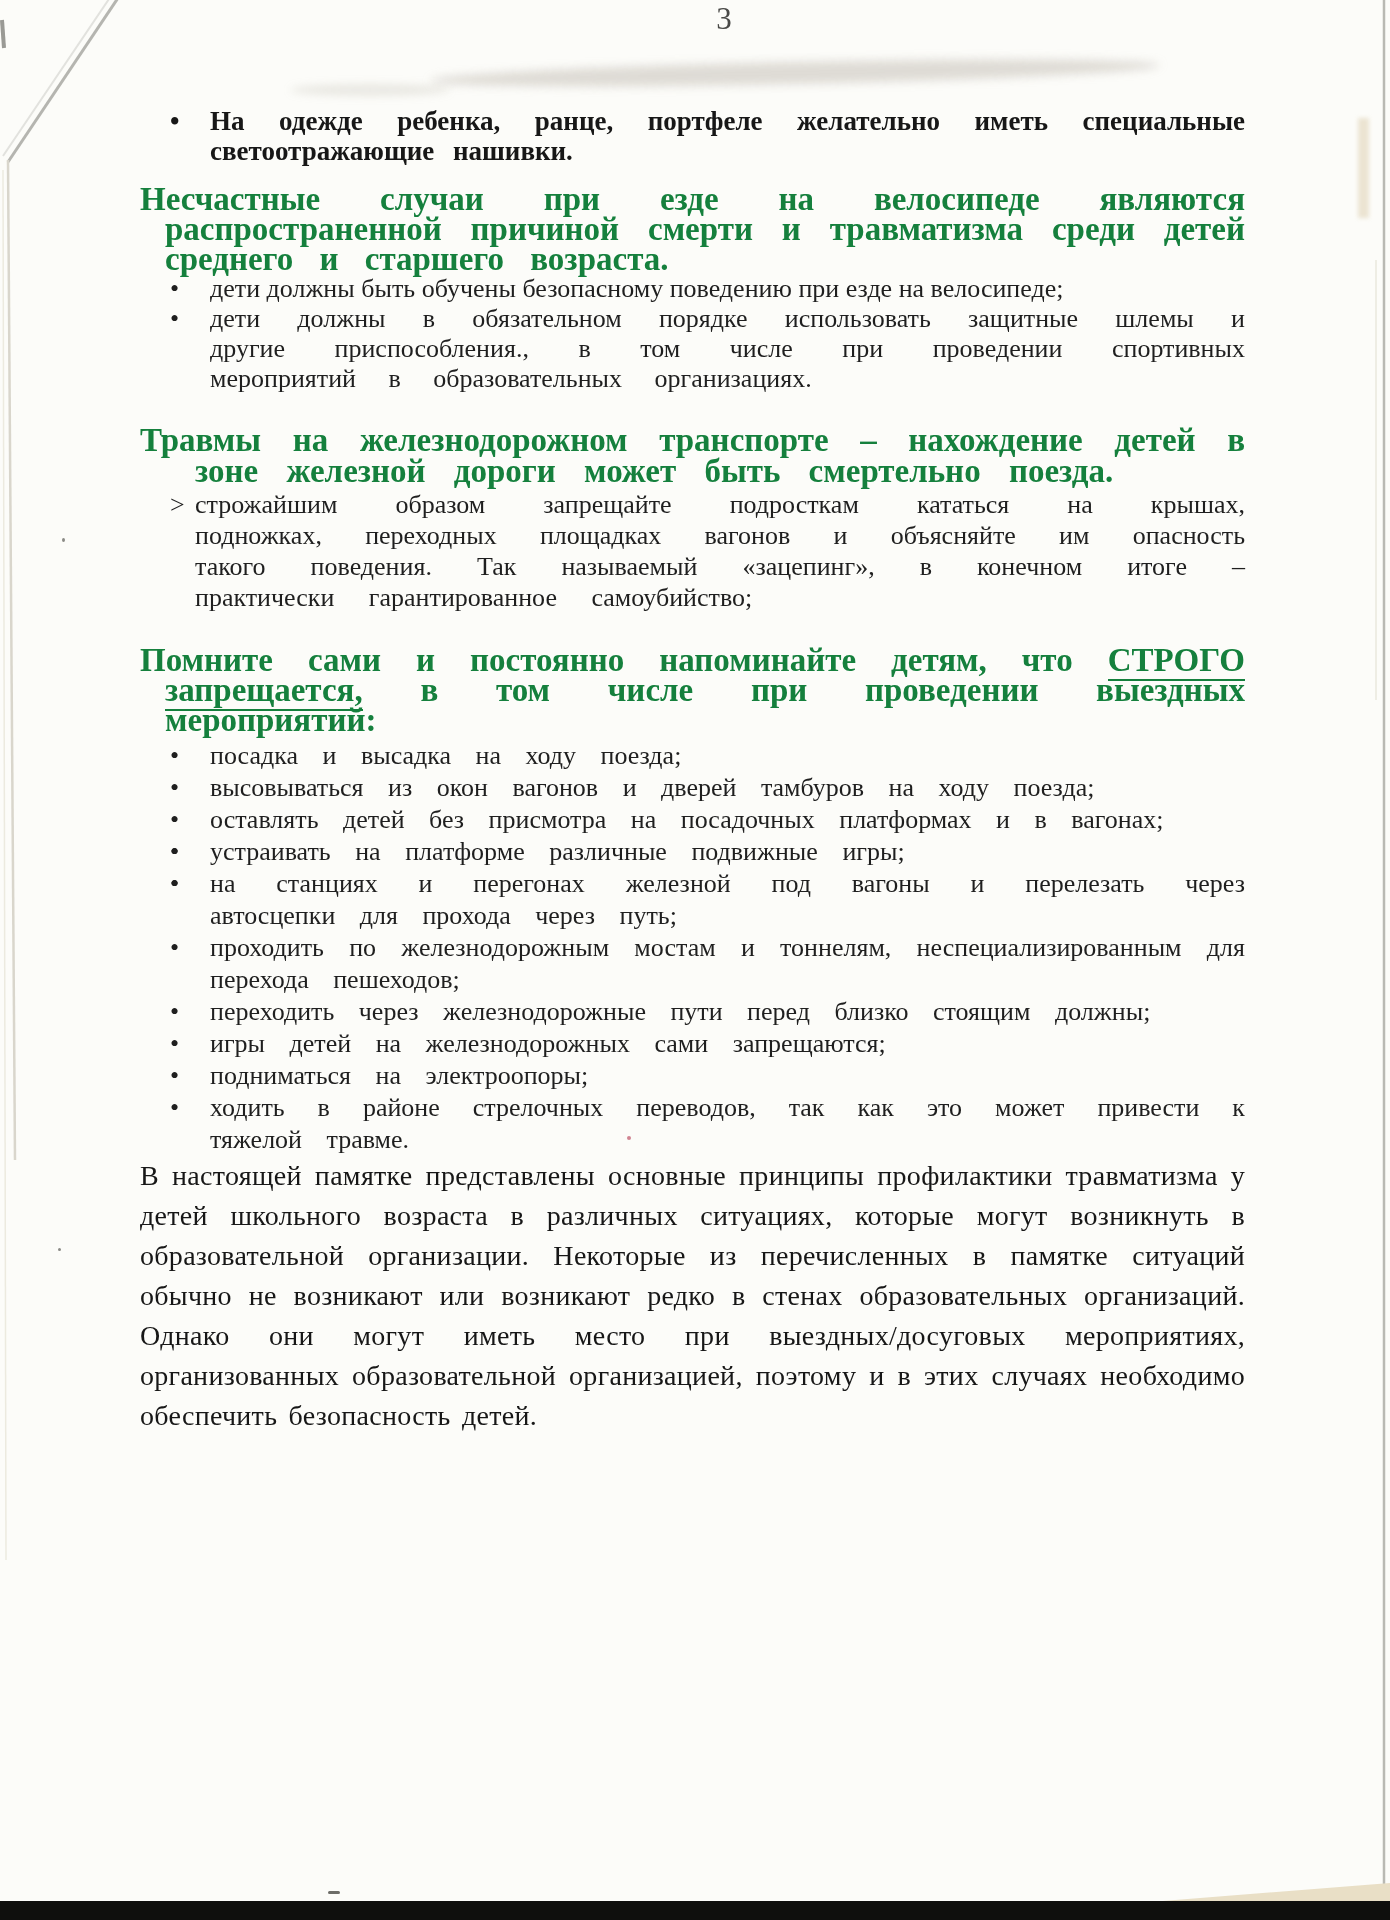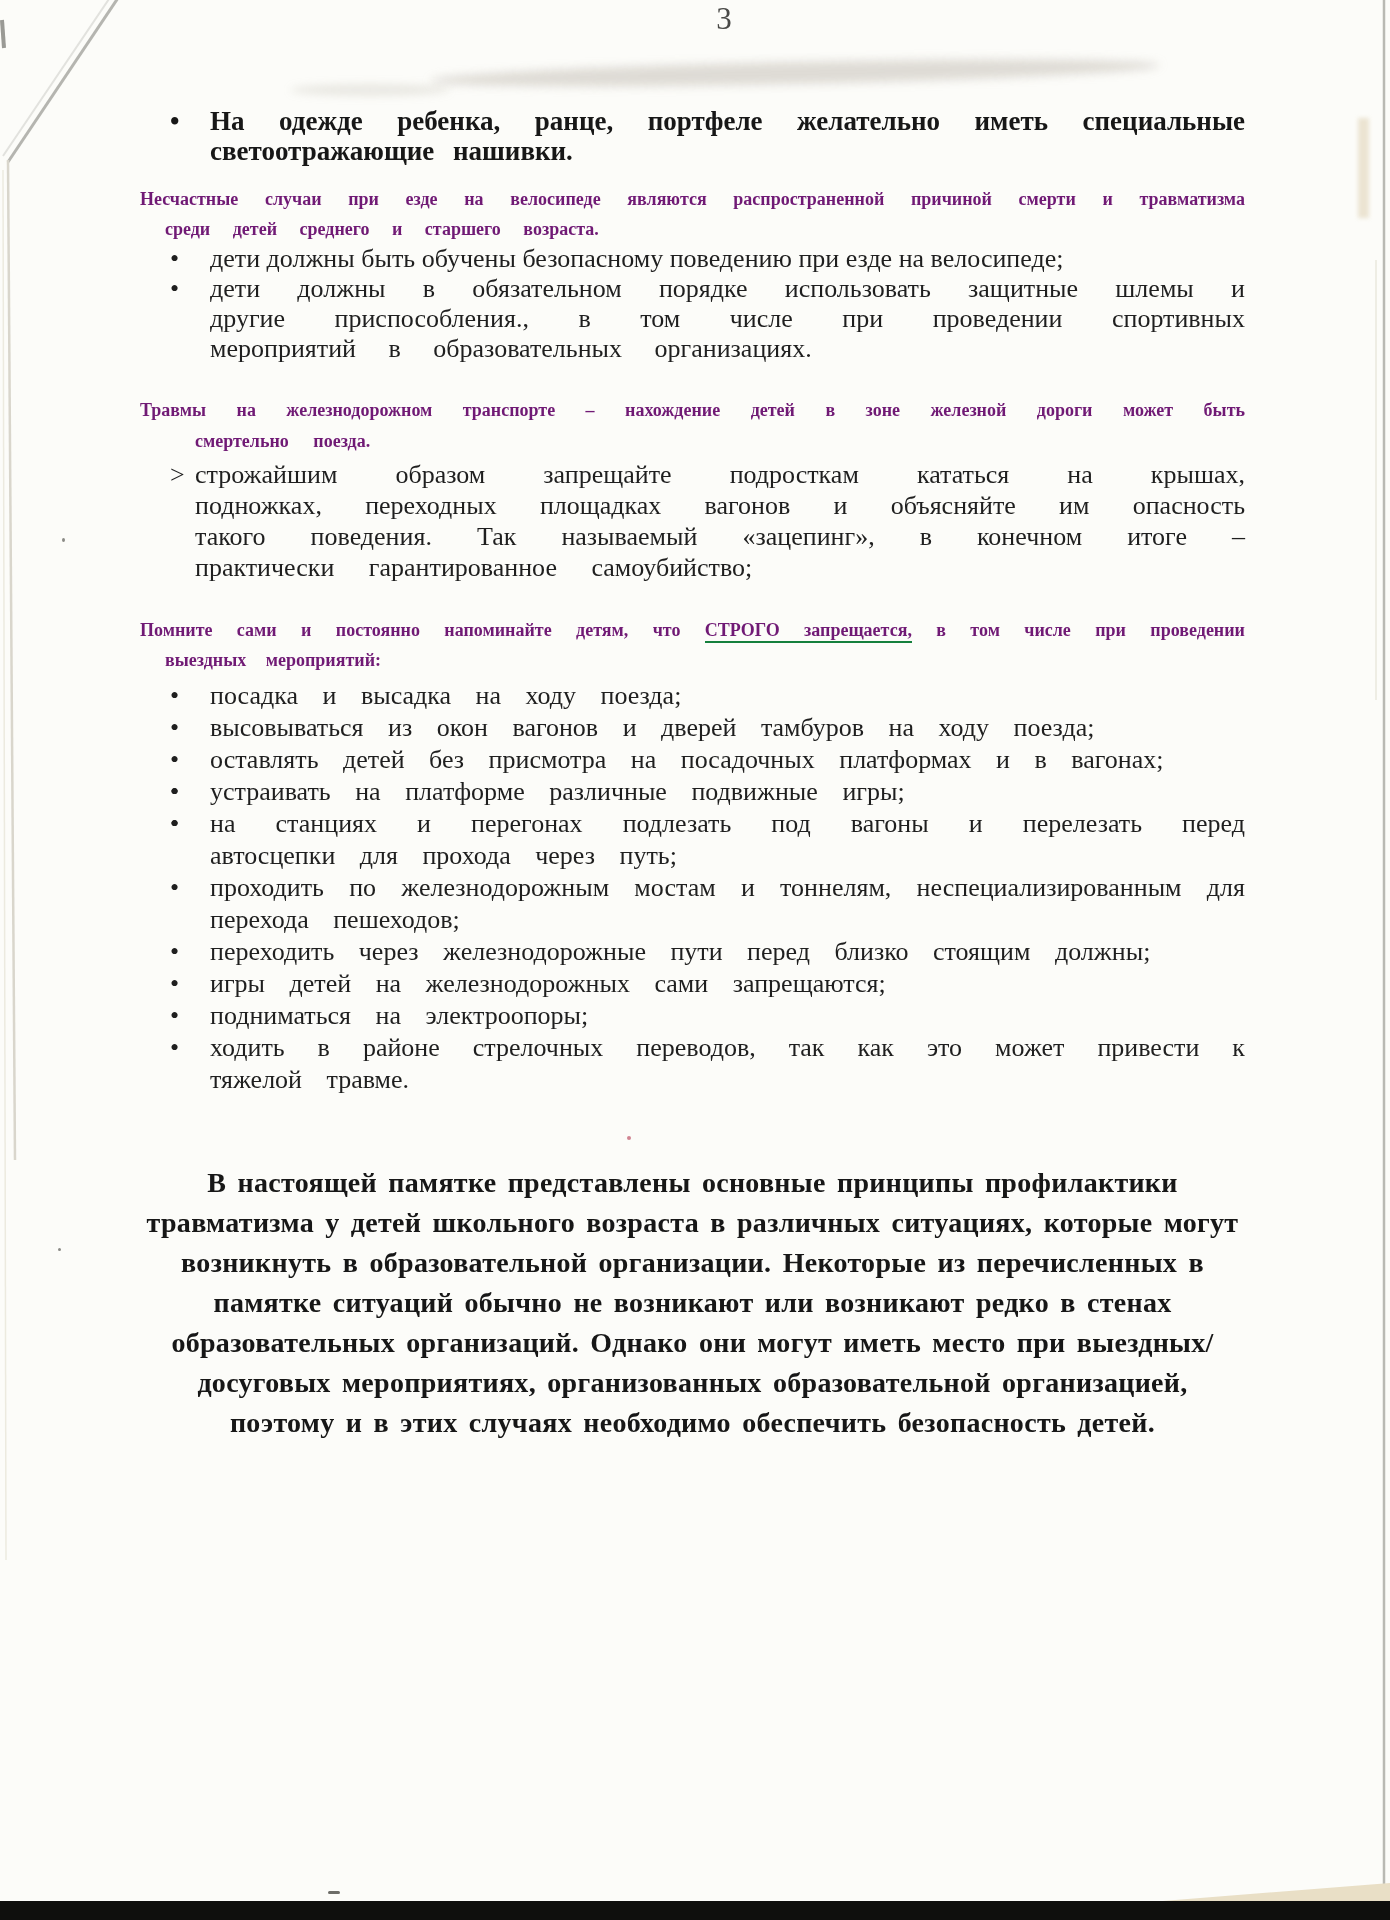--- a/index.html
+++ b/index.html
@@ -43,42 +43,41 @@
     background:#e9dfc6;
     clip-path:polygon(0 100%,100% 0,100% 100%);
   }
   .content{
     position:absolute;left:140px;top:0;width:1105px;
     font-size:26px;line-height:30px;
     text-align:justify;
     hyphens:none;
   }
   .heading{
-    font-weight:bold;font-size:18px;color:#701a75;
+    font-weight:bold;font-size:33px;color:#15803d;
     padding-left:25px;text-indent:-25px;
   }
   .heading.deep{padding-left:55px;text-indent:-55px;}
   .li{position:relative;padding-left:70px;}
   .li>.marker{position:absolute;left:30px;top:0;text-indent:0;}
   .li.gt-item{padding-left:55px;}
   .li.bold-item{font-weight:bold;font-size:27px;color:#171717;}
   .u{border-bottom:2px solid #15803d;padding-bottom:1px;}
   #b1{margin-top:106px;word-spacing:12px;}
   #h1{margin-top:18px;word-spacing:18px;}
   #list1 .li{word-spacing:0;}
   #list1 .li.wide{word-spacing:26px;}
   #h2{margin-top:31px;line-height:31px;word-spacing:20px;}
   #gt{margin-top:2px;line-height:31px;word-spacing:28px;}
   #h3{margin-top:32px;word-spacing:15px;}
   #list2{margin-top:5px;}
   #list2 .li{line-height:32px;word-spacing:18px;}
   #closing{
-    margin-top:67px;
-    font-weight:bold;font-size:28px;line-height:40px;
-    text-align:center;text-indent:0;color:#171717;
+    font-weight:normal;font-size:28px;line-height:40px;
+    text-indent:0;color:#171717;
     word-spacing:4px;letter-spacing:0.3px;
   }
 </style>
 </head>
 <body>
 
 <div class="page">
 
   <svg class="artifacts" width="1390" height="1920">
     <line x1="118" y1="-2" x2="8" y2="162" stroke="#b5b5b0" stroke-width="3"></line>
@@ -147,21 +146,21 @@
       </div>
       <div class="li">
         <span class="marker">•</span>
         <span>устраивать на платформе различные подвижные игры;</span>
       </div>
       <div class="li">
         <span class="marker">•</span>
       </div>
       <div class="li">
         <span class="marker">•</span>
-        <span>на станциях и перегонах подлезать под вагоны и перелезать перед автосцепки для прохода через путь;</span>
+        <span>на станциях и перегонах железной под вагоны и перелезать через автосцепки для прохода через путь;</span>
       </div>
       <div class="li">
         <span class="marker">•</span>
         <span>проходить по железнодорожным мостам и тоннелям, неспециализированным для перехода пешеходов;</span>
       </div>
       <div class="li">
         <span class="marker">•</span>
         <span>переходить через железнодорожные пути перед близко стоящим должны;</span>
       </div>
       <div class="li">

